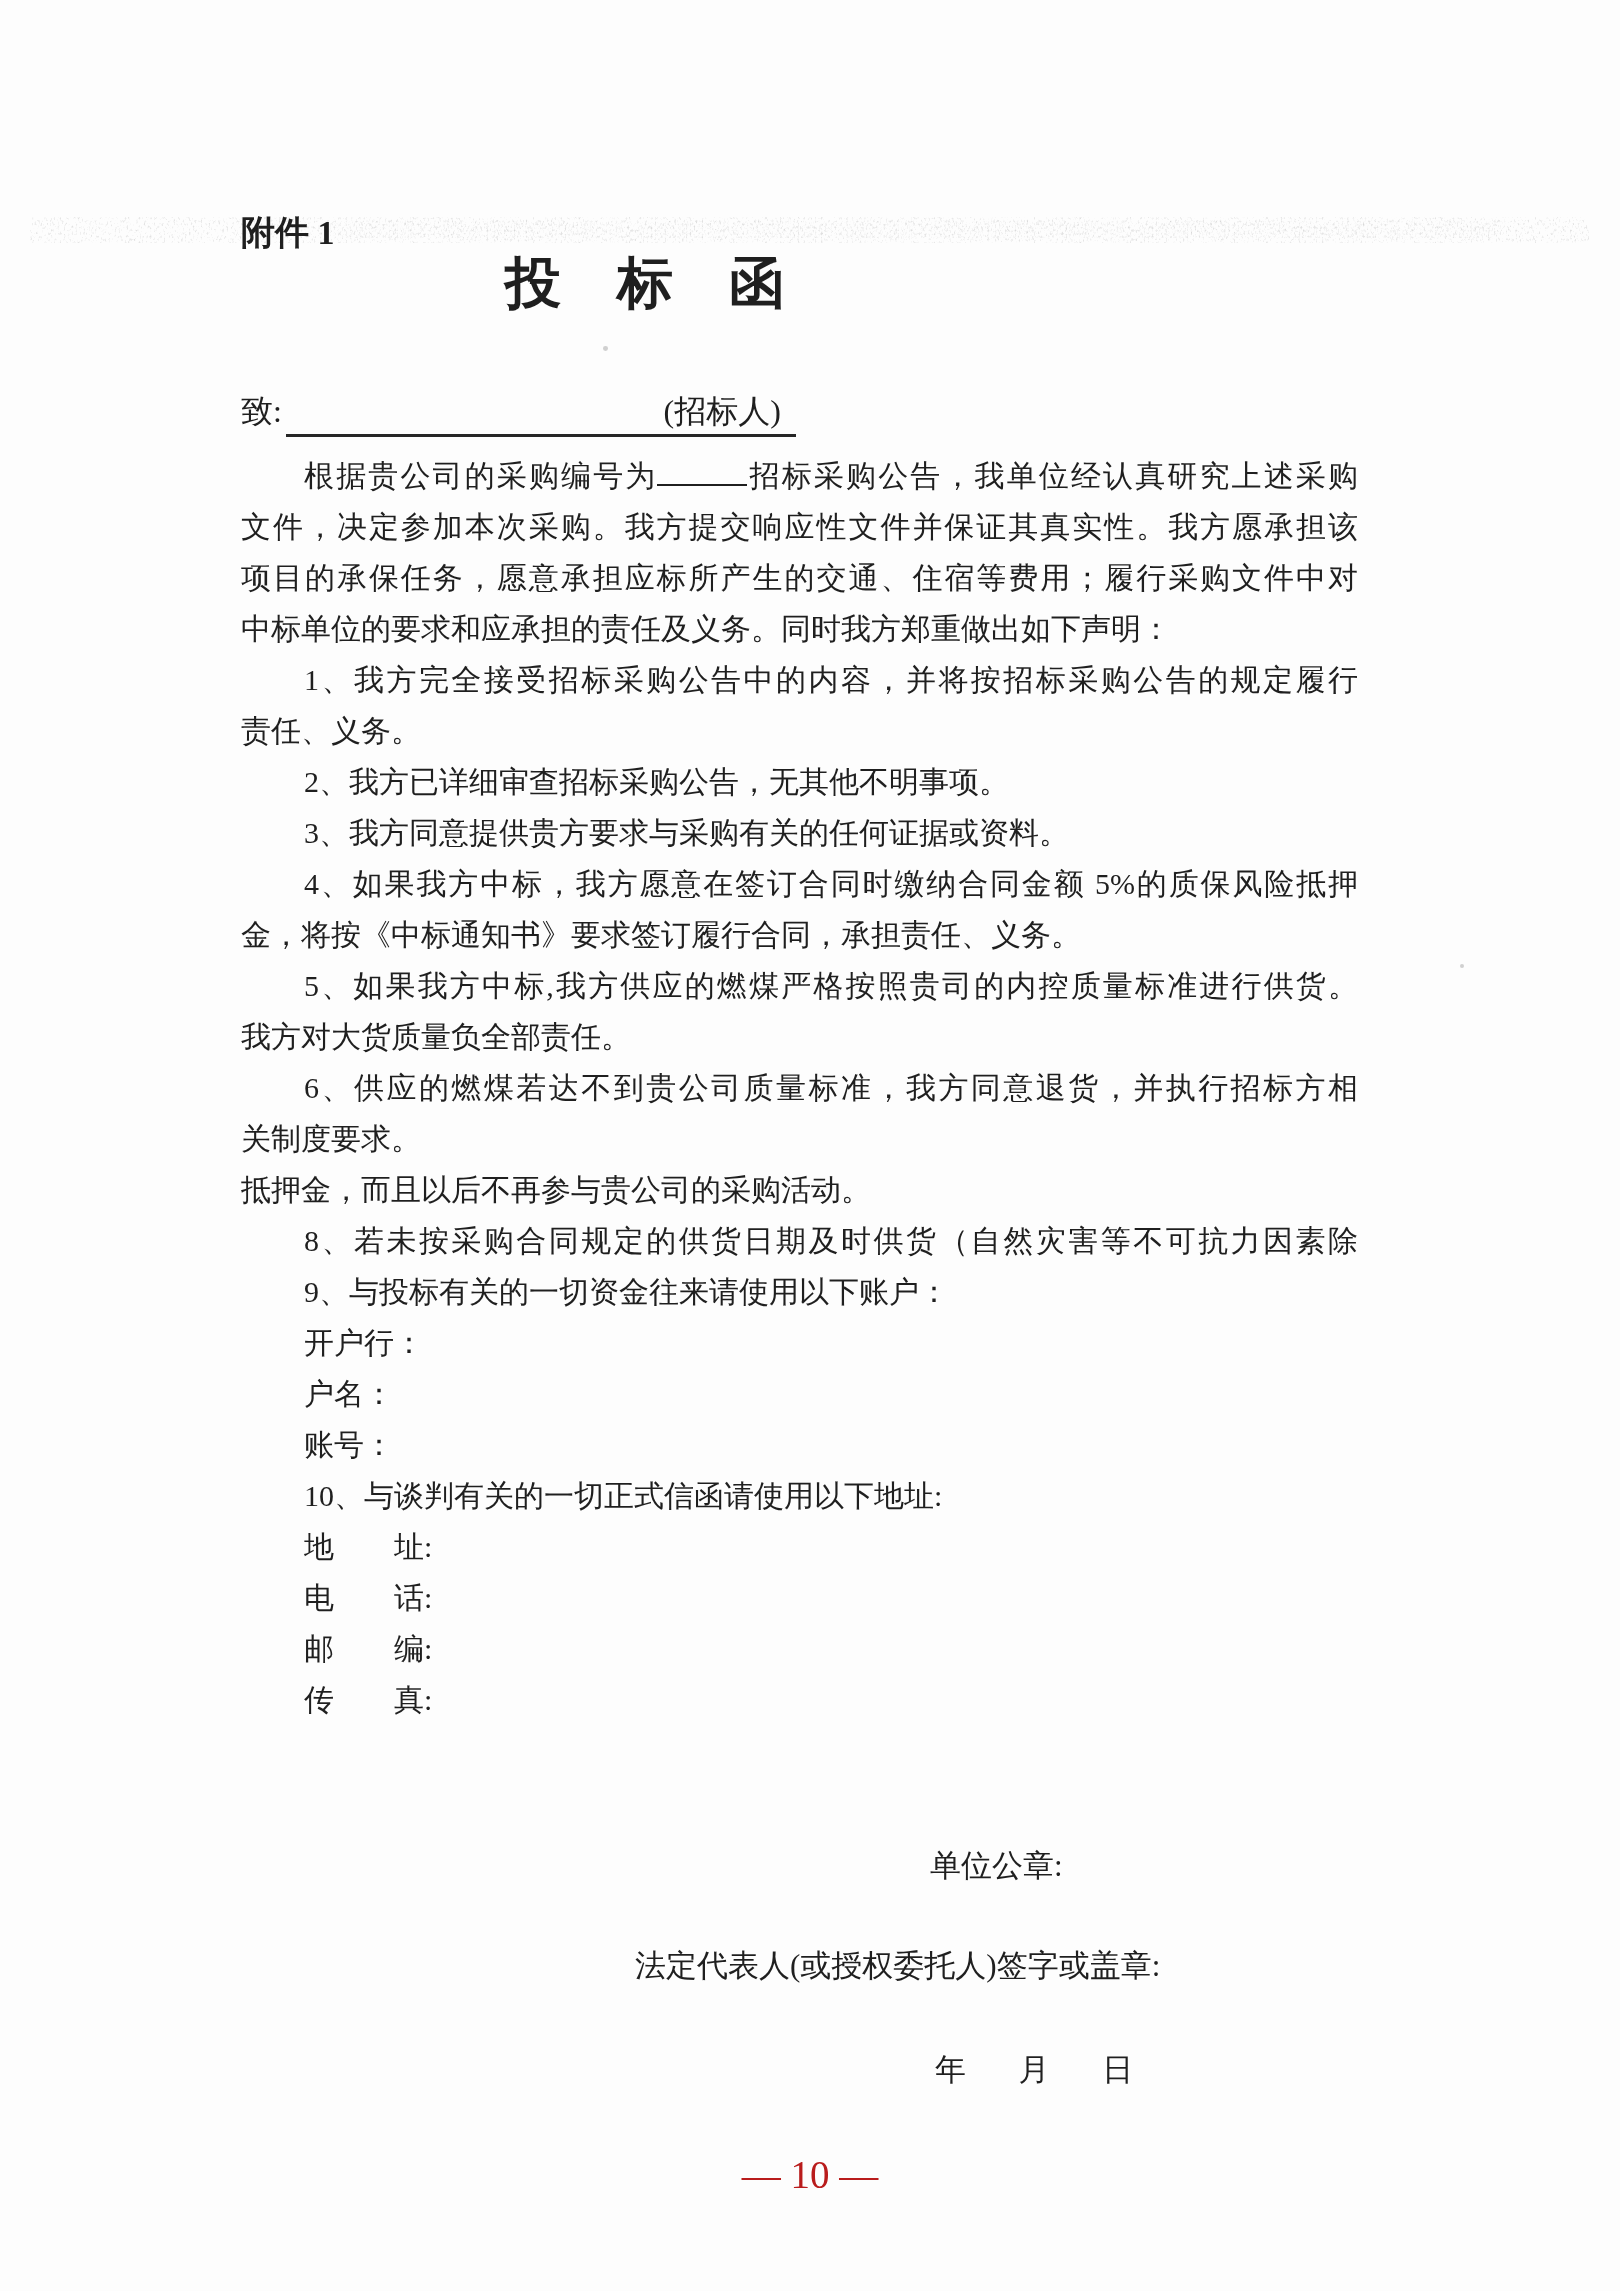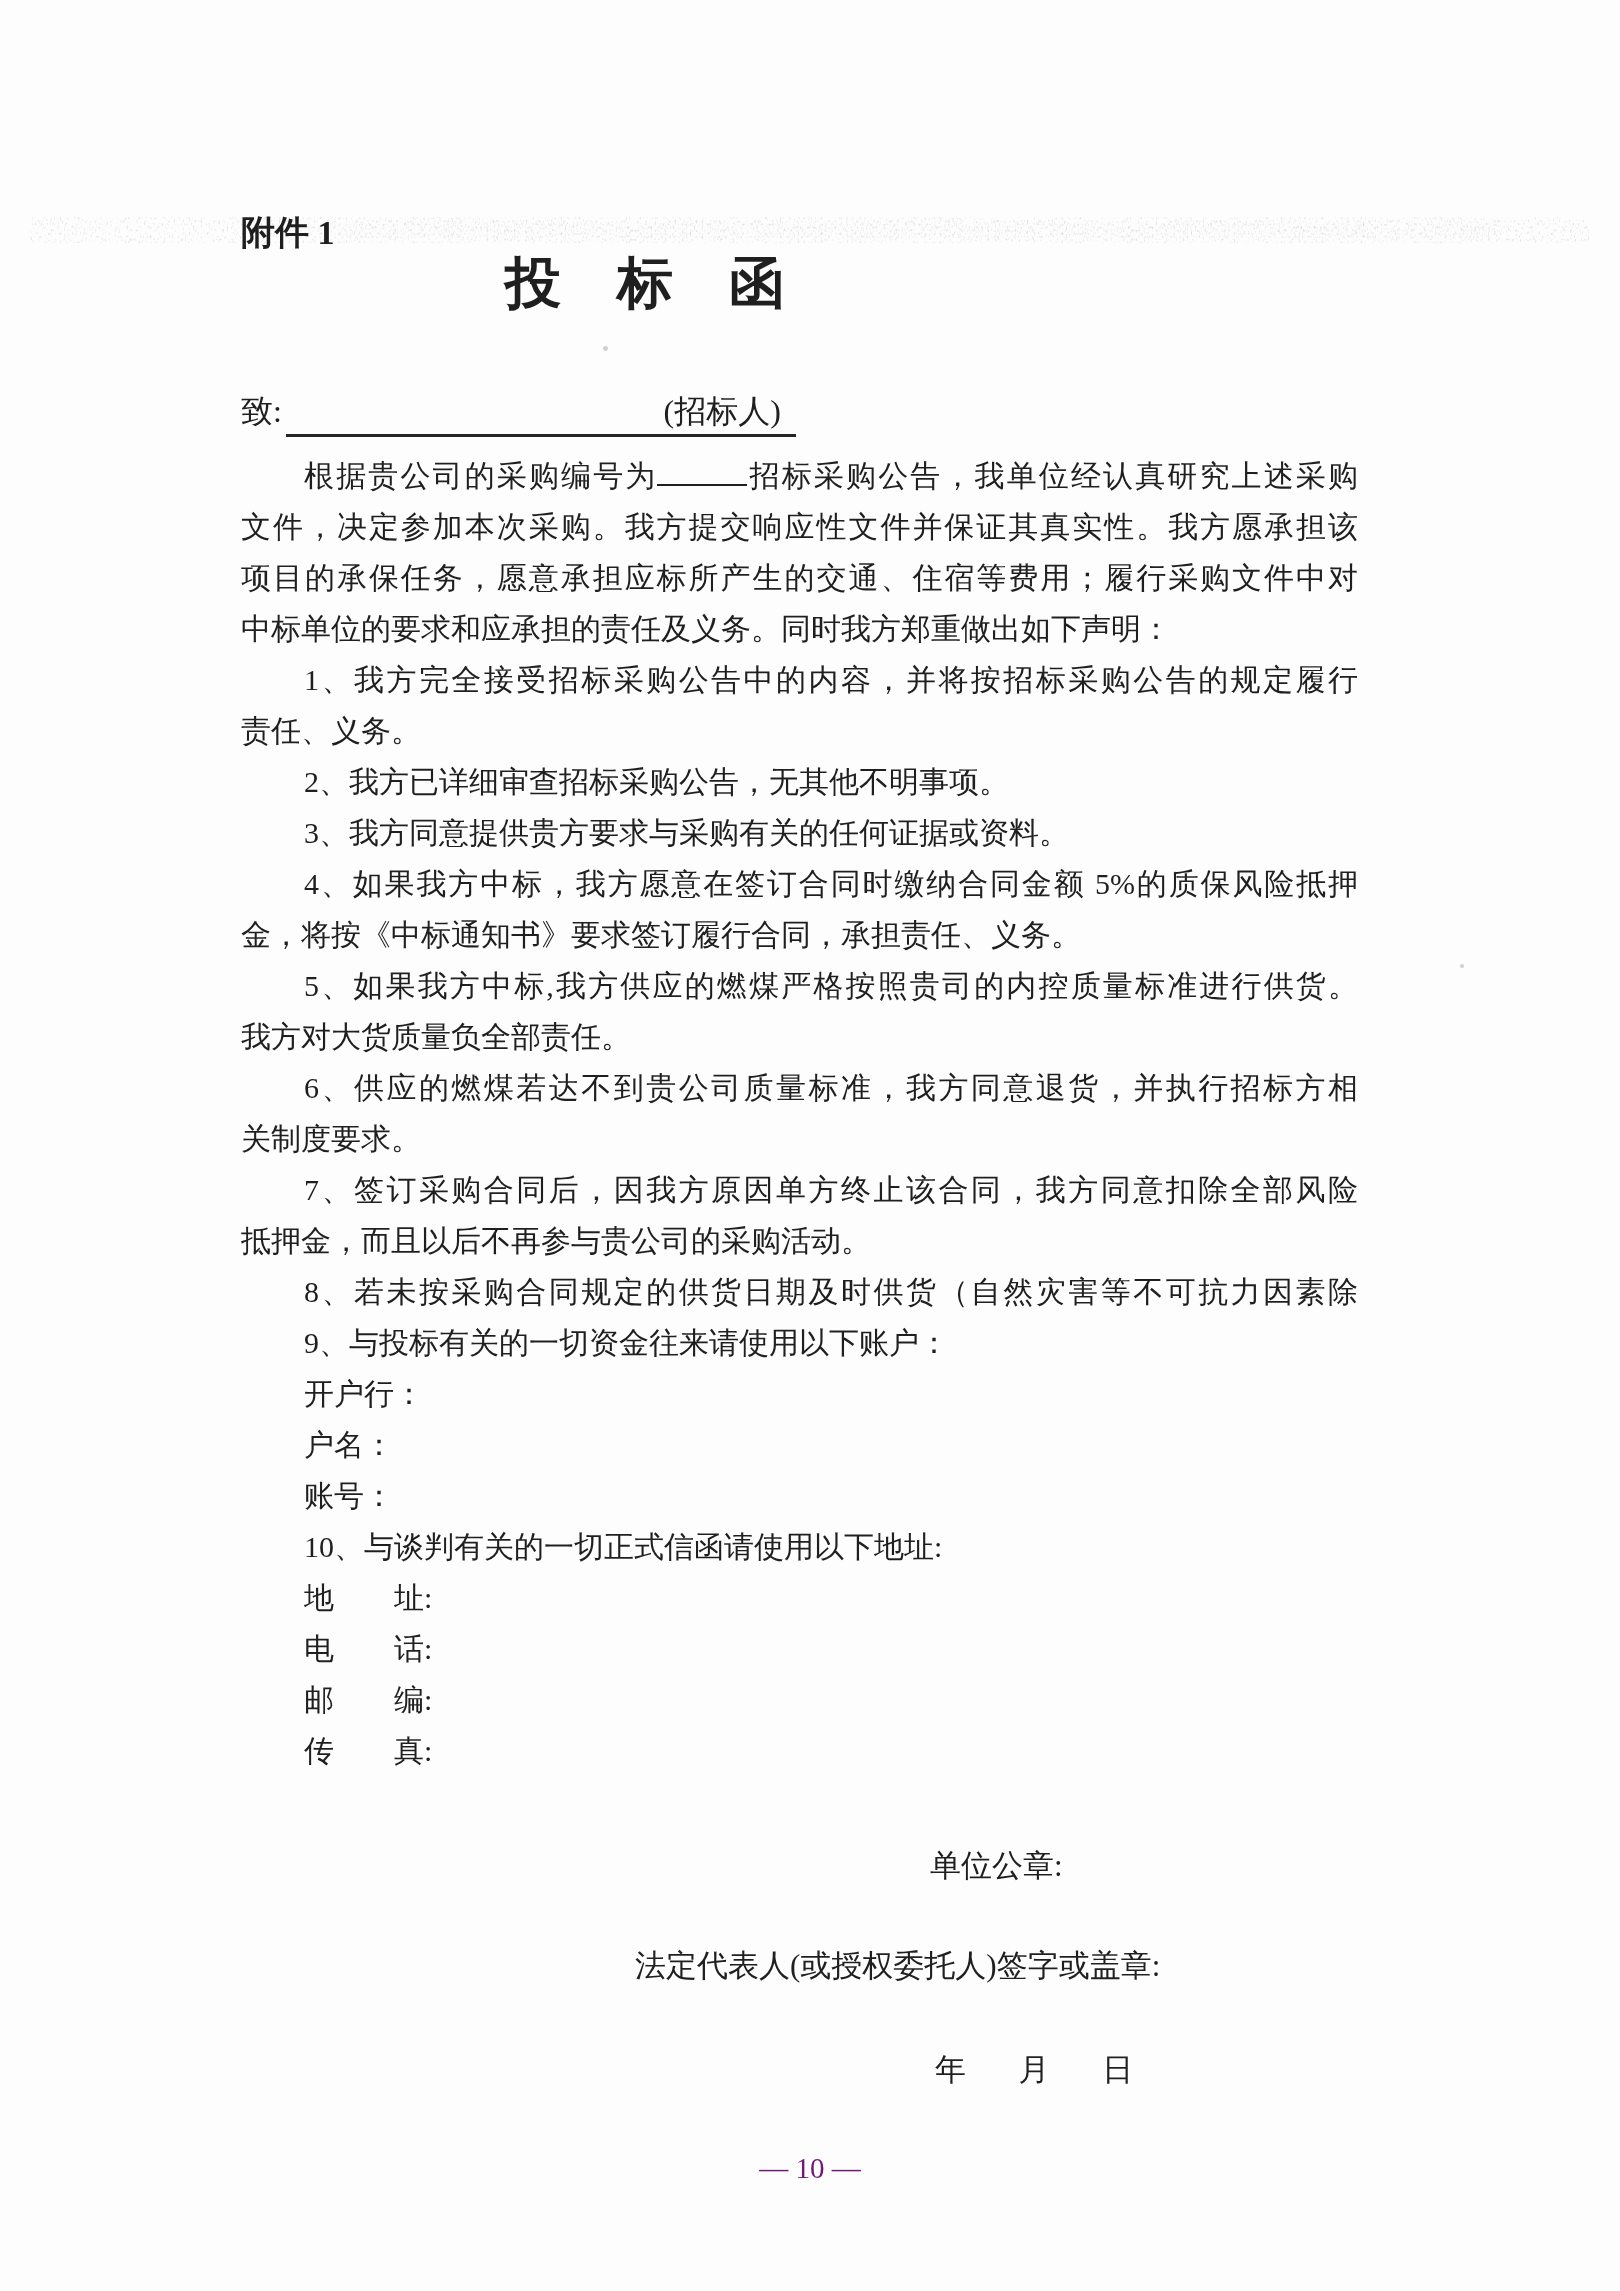--- a/index.html
+++ b/index.html
@@ -88,22 +88,22 @@
     font-size: 31px;
     letter-spacing: 10.8px;
     white-space: nowrap;
   }
   .pagenum {
     position: absolute;
     left: 0;
     top: 2152px;
     width: 1620px;
     text-align: center;
-    font-size: 29px;
-    color: #701a75;
+    font-size: 39px;
+    color: #b91c1c;
   }
   .noise { position: absolute; left: 0; top: 208px; }
   .speck {
     position: absolute;
     width: 4.9px;
     height: 4.9px;
     border-radius: 50%;
     background: #9a9a9a;
     opacity: 0.45;
   }
@@ -141,21 +141,20 @@
     <div class="line indent fill">1、我方完全接受招标采购公告中的内容，并将按招标采购公告的规定履行</div>
     <div class="line">责任、义务。</div>
     <div class="line indent">2、我方已详细审查招标采购公告，无其他不明事项。</div>
     <div class="line indent">3、我方同意提供贵方要求与采购有关的任何证据或资料。</div>
     <div class="line indent fill">4、如果我方中标，我方愿意在签订合同时缴纳合同金额 5%的质保风险抵押</div>
     <div class="line">金，将按《中标通知书》要求签订履行合同，承担责任、义务。</div>
     <div class="line indent fill">5、如果我方中标,我方供应的燃煤严格按照贵司的内控质量标准进行供货。</div>
     <div class="line">我方对大货质量负全部责任。</div>
     <div class="line indent fill">6、供应的燃煤若达不到贵公司质量标准，我方同意退货，并执行招标方相</div>
     <div class="line">关制度要求。</div>
-    <div class="line indent fill">7、签订采购合同后，因我方原因单方终止该合同，我方同意扣除全部风险</div>
     <div class="line">抵押金，而且以后不再参与贵公司的采购活动。</div>
     <div class="line indent fill">8、若未按采购合同规定的供货日期及时供货（自然灾害等不可抗力因素除</div>
     <div class="line indent">9、与投标有关的一切资金往来请使用以下账户：</div>
     <div class="line indent">开户行：</div>
     <div class="line indent">户名：</div>
     <div class="line indent">账号：</div>
     <div class="line indent">10、与谈判有关的一切正式信函请使用以下地址:</div>
     <div class="line indent">地　　址:</div>
     <div class="line indent">电　　话:</div>
     <div class="line indent">邮　　编:</div>

